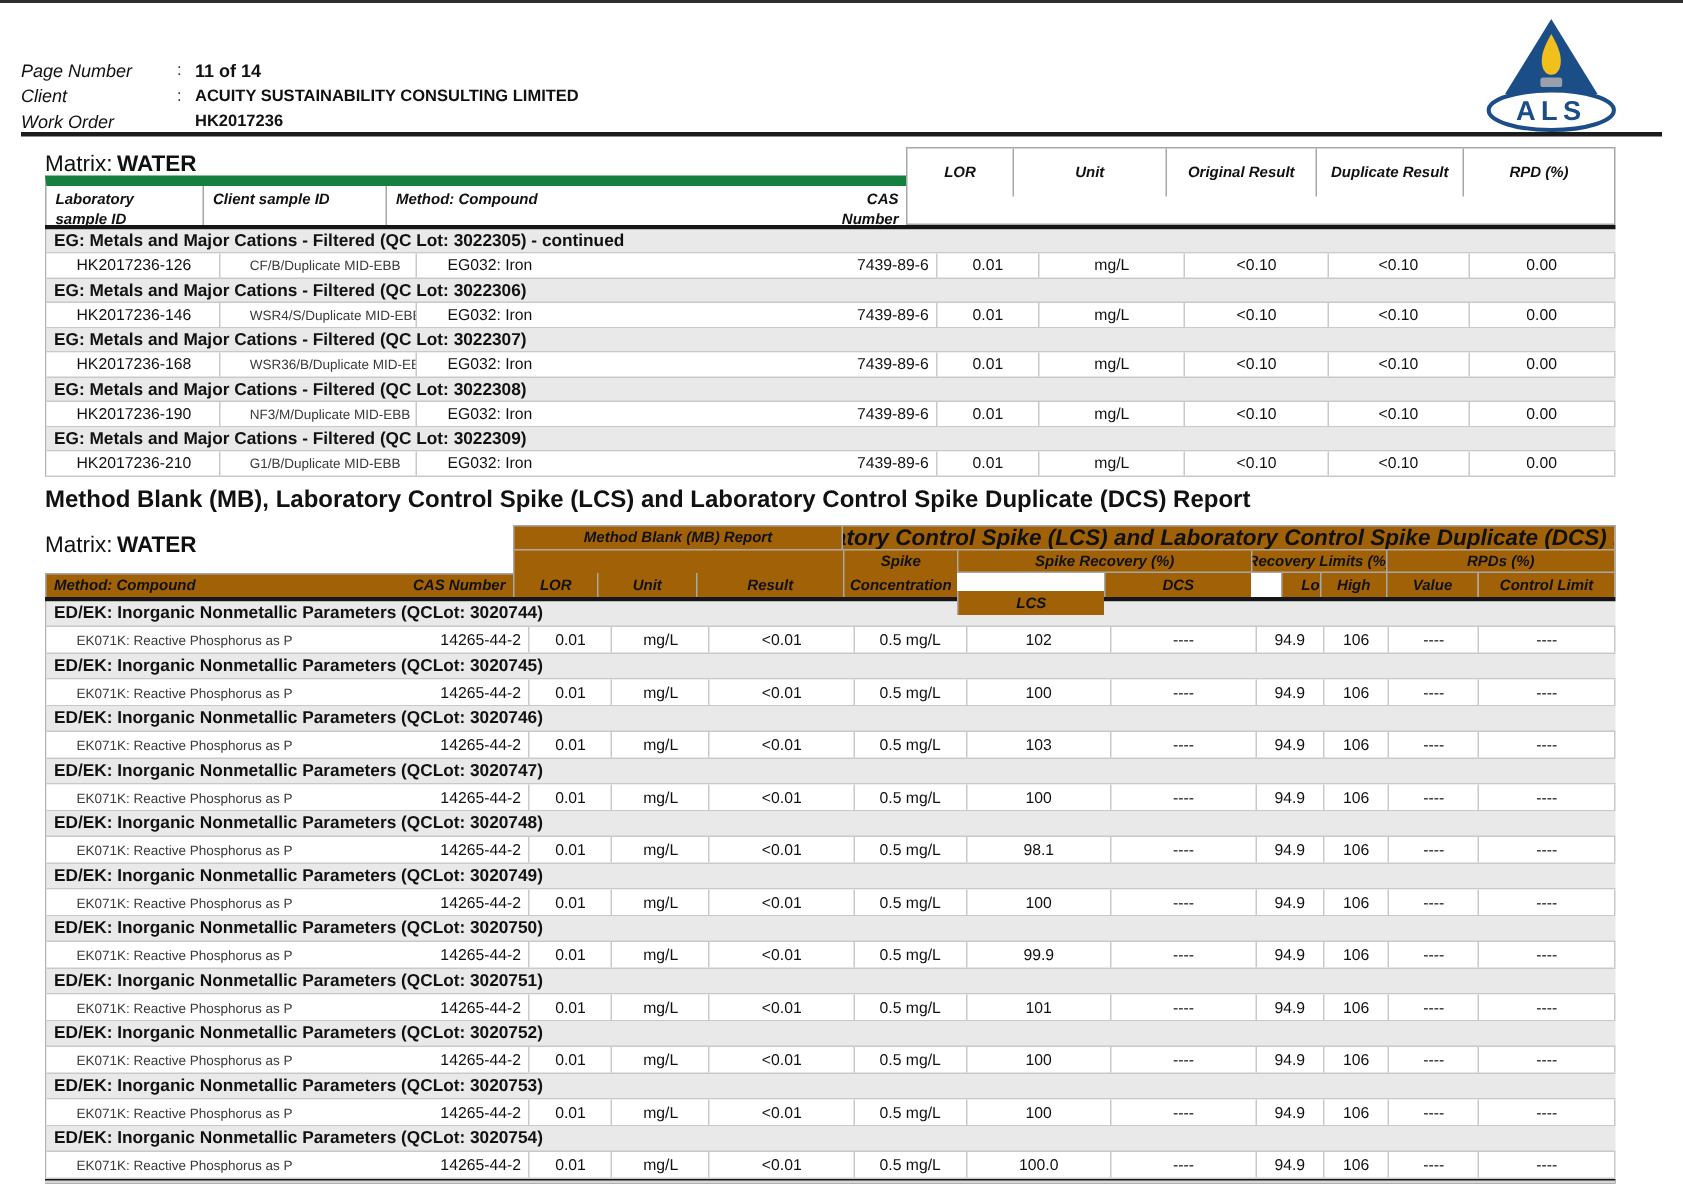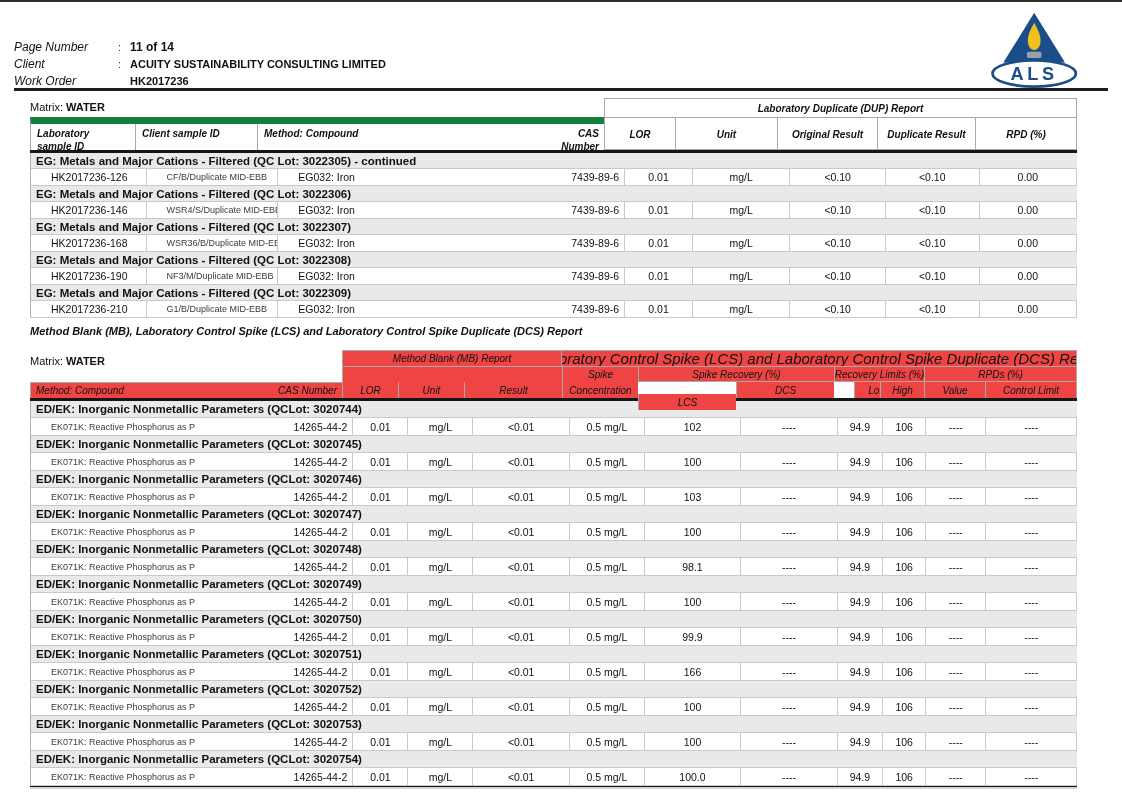--- a/index.html
+++ b/index.html
@@ -9,31 +9,31 @@
   
   .hdr{position:absolute;left:14px;top:38px;}
   .hrow{display:flex;height:17px;align-items:center;}
   .hlabel{display:inline-block;width:104px;font-style:italic;font-size:12px;}
   .hcolon{display:inline-block;width:12px;font-size:11px;color:#333;}
   .hvalue{font-weight:bold;font-size:11px;}
   .hrow:first-child .hvalue{font-size:12px;}
   .hdr-rule{position:absolute;left:14px;top:88px;width:1094px;height:3px;background:#1c1c1c;}
   .logo{position:absolute;left:990px;top:10px;}
   
-  .matrix{position:absolute;left:30px;font-size:11px;}
+  .matrix{position:absolute;left:30px;font-size:15px;}
   .matrix b{margin-left:3px;}
   .m1{top:101px;}
   .m2{top:355px;}
   
   .tbl{position:absolute;left:30px;width:1047px;}
   .t1{top:98px;}
   .t2{top:350px;}
   .thick{height:3px;background:#161616;}
-  .hc{position:absolute;box-sizing:border-box;font-style:italic;font-weight:normal;font-size:10px;
-      display:flex;align-items:center;justify-content:center;background:#ef4444;overflow:hidden;white-space:nowrap;}
+  .hc{position:absolute;box-sizing:border-box;font-style:italic;font-weight:bold;font-size:10px;
+      display:flex;align-items:center;justify-content:center;background:#a16207;overflow:hidden;white-space:nowrap;}
   .bl{border-left:1px solid #a8a8a8;}
   .bt{border-top:1px solid #a8a8a8;}
   .bb{border-bottom:1px solid #a8a8a8;}
   .br{border-right:1px solid #a8a8a8;}
   
   .t1-head{position:relative;height:52px;}
   .dup-box{position:absolute;left:574px;top:0;width:473px;height:52px;box-sizing:border-box;
            border:1px solid #a8a8a8;background:#fff;}
   .dup-title{height:18px;border-bottom:1px solid #a8a8a8;display:flex;align-items:center;justify-content:center;
              font-style:italic;font-weight:bold;font-size:10px;}
@@ -64,21 +64,21 @@
   .c.ar{justify-content:flex-end;padding-right:5px;text-align:center;}
   .c.no-r{border-right:none;}
   .c.small{font-size:9px;color:#3a3a3a;}
   
   .w-labid{width:105px;}.w-cliid{width:122px;}.w-meth{width:275px;}.w-cas{width:72px;}
   .w-lor{width:71px;}.w-unit{width:102px;}.w-orig{width:100px;}.w-dup{width:98px;}.w-rpd{width:102px;}
   
   .m-meth{width:220px;}.m-cas{width:92px;}.m-lor{width:56px;}.m-unit{width:66px;}.m-res{width:98px;text-align:center;}
   .m-spk{width:76px;}.m-lcs{width:98px;}.m-dcs{width:98px;}.m-low{width:46px;}.m-high{width:44px;}
   .m-val{width:61px;}.m-cl{width:92px;}
-  .sec2-title{position:absolute;left:30px;top:325px;font-size:11px;font-weight:bold;font-style:italic;}
+  .sec2-title{position:absolute;left:30px;top:325px;font-size:16px;font-weight:bold;}
   .footer-line{position:absolute;left:30px;top:787px;width:1047px;height:2px;background:#d6d6d6;}
 </style>
 </head>
 <body>
 
 <div class="page">
   <div class="top-line"></div>
 
   <div class="hdr">
     <div class="hrow">
@@ -108,21 +108,20 @@
 
   <div class="hdr-rule"></div>
 
   <div class="matrix m1">
     <span>Matrix:</span><b>WATER</b>
   </div>
 
   <div class="tbl t1">
     <div class="t1-head">
       <div class="dup-box">
-        <div class="dup-title">Laboratory Duplicate (DUP) Report</div>
         <div class="dup-cols">
           <div style="width:71px">LOR</div>
           <div style="width:102px">Unit</div>
           <div style="width:100px">Original Result</div>
           <div style="width:98px">Duplicate Result</div>
           <div>RPD (%)</div>
         </div>
       </div>
       <div class="left-box">
         <div class="lb1">
@@ -391,21 +390,21 @@
         <div class="sec-row">
             <span>ED/EK: Inorganic Nonmetallic Parameters  (QCLot: 3020751)</span>
           </div>
         <div class="data-row">
           <div class="c al small no-r m-meth">EK071K: Reactive Phosphorus as P</div>
           <div class="c ar m-cas">14265-44-2</div>
           <div class="c m-lor">0.01</div>
           <div class="c m-unit">mg/L</div>
           <div class="c m-res">&lt;0.01</div>
           <div class="c m-spk">0.5 mg/L</div>
-          <div class="c m-lcs">166</div>
+          <div class="c m-lcs">101</div>
           <div class="c m-dcs">----</div>
           <div class="c m-low">94.9</div>
           <div class="c m-high">106</div>
           <div class="c m-val">----</div>
           <div class="c m-cl">----</div>
         </div>
       </div>
         <div>
         <div class="sec-row">
             <span>ED/EK: Inorganic Nonmetallic Parameters  (QCLot: 3020752)</span>

